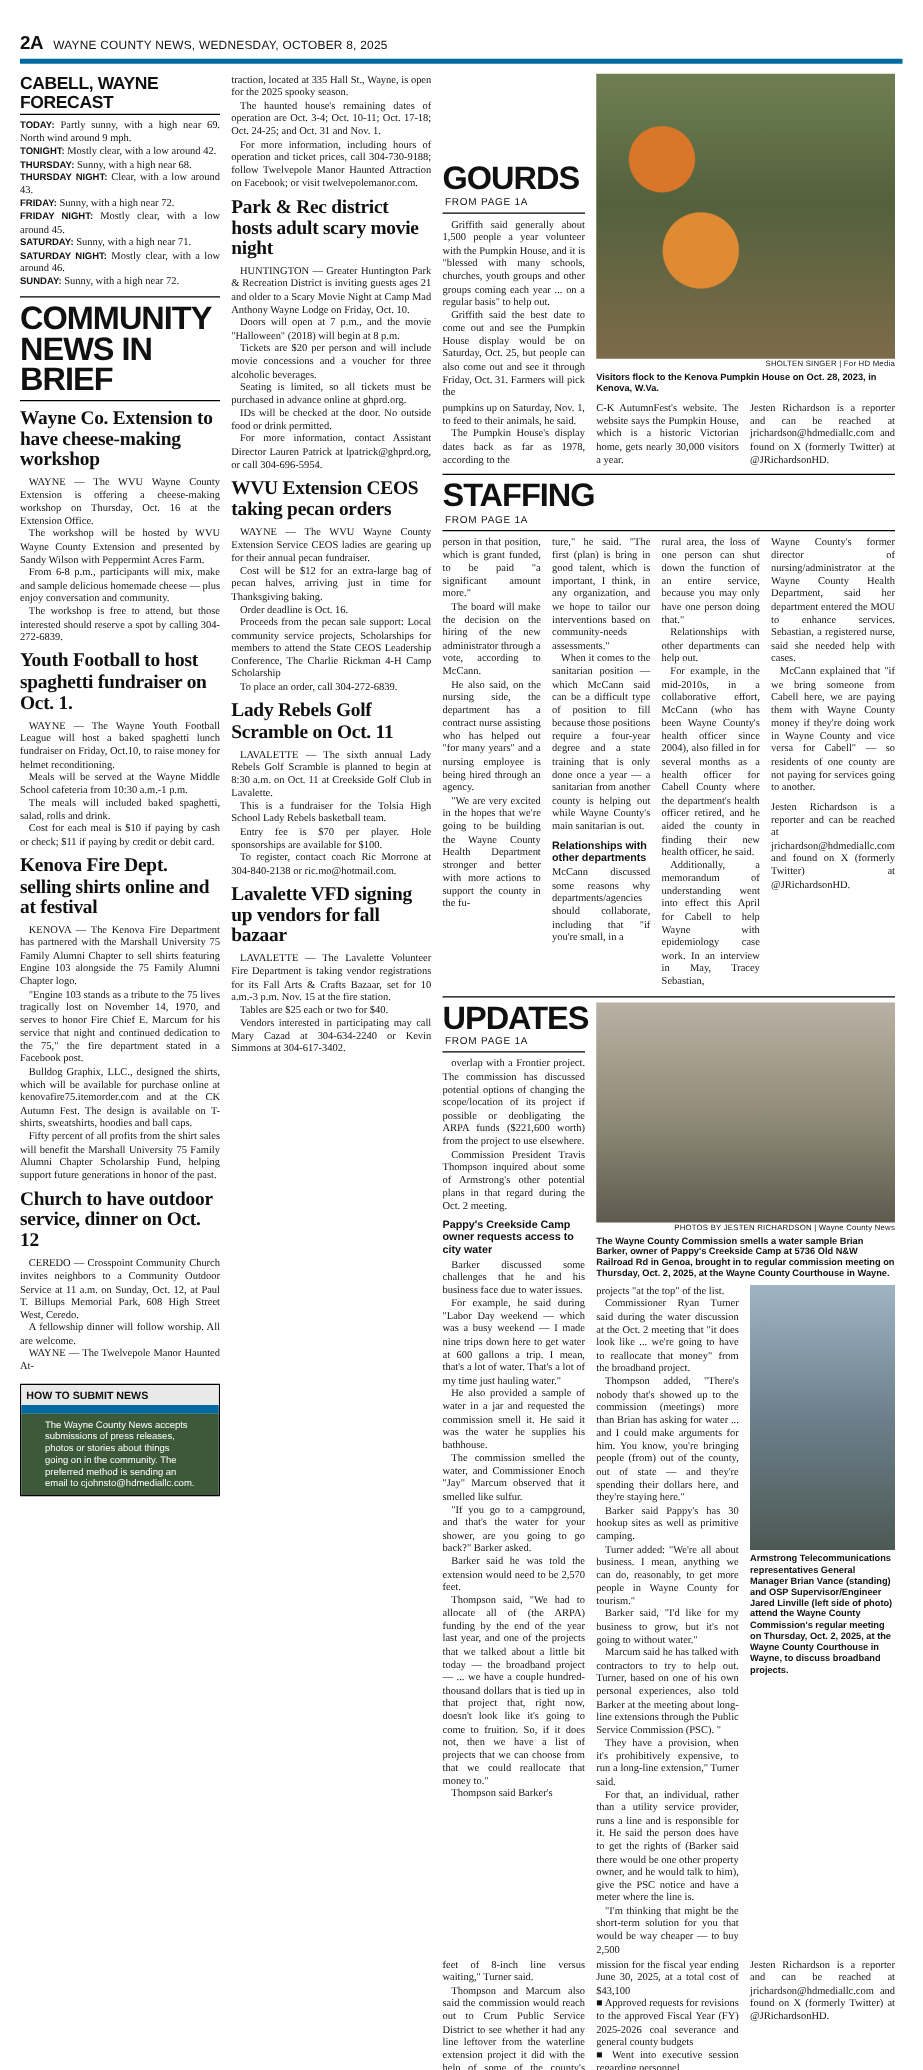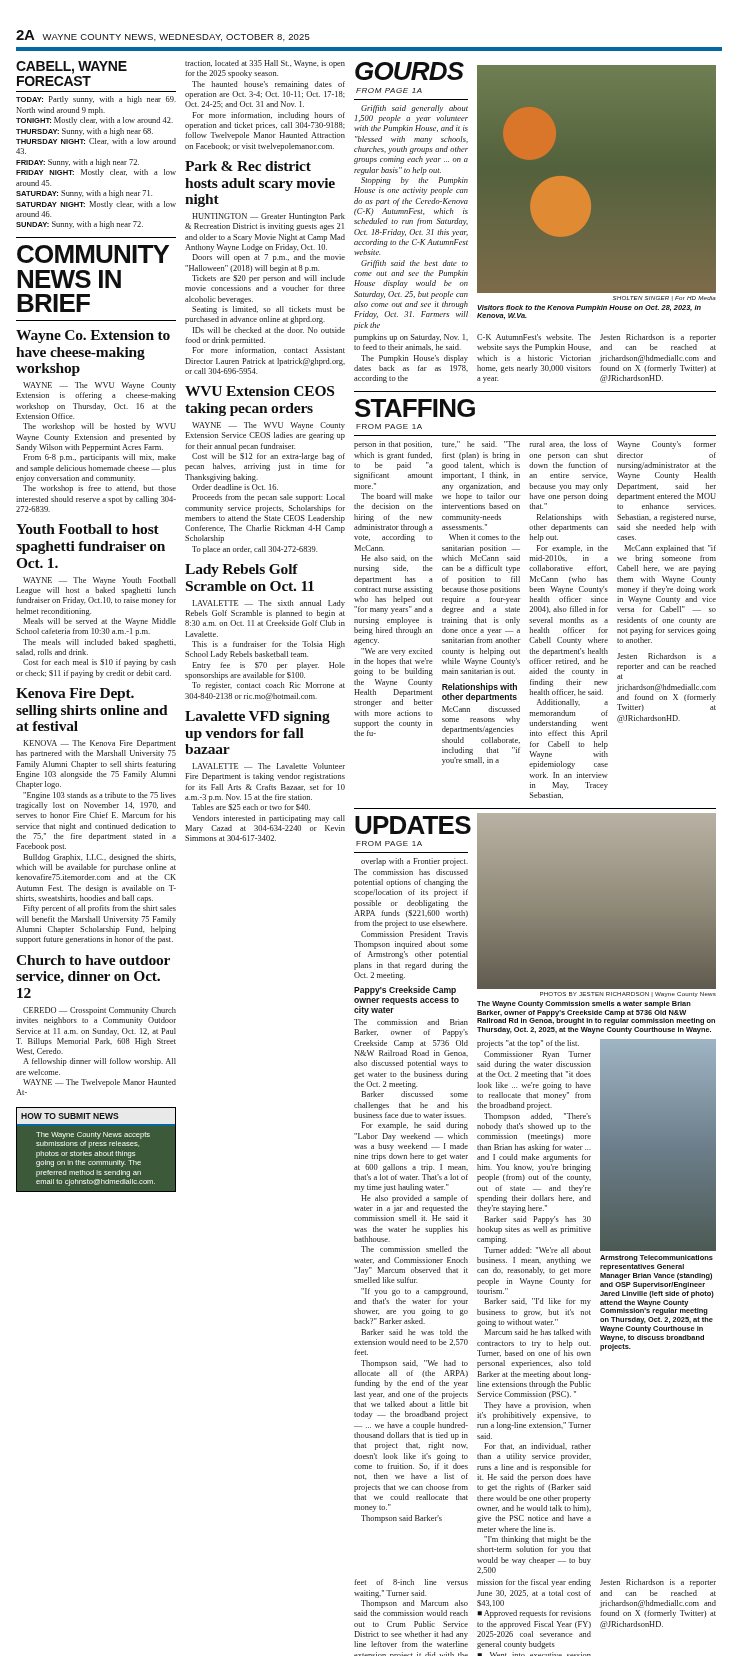--- a/index.html
+++ b/index.html
@@ -112,21 +112,21 @@
   .box {
     border:1px solid #000;
     margin-top:8px;
   }
   .box .bt {
     background:#e9e9e9;
     font-family:"Liberation Sans", sans-serif;
     font-weight:700;
     font-size:8.5px;
     padding:3px 4px;
-    border-bottom:2px solid #0369a1;
+    border-bottom:7px solid #0369a1;
   }
   .box .bb {
     background:#3c5a3a;
     color:#fff;
     font-family:"Liberation Sans", sans-serif;
     font-size:7.6px;
     line-height:1.25;
     padding:4px 19px;
   }
   .hr { border-top:1px solid #000; margin:6px 0 4px 0; }
@@ -242,27 +242,26 @@
 
       <h2 class="head">Lavalette VFD signing up vendors for fall bazaar</h2>
       <p class="b">LAVALETTE — The Lavalette Volunteer Fire Department is taking vendor registrations for its Fall Arts &amp; Crafts Bazaar, set for 10 a.m.-3 p.m. Nov. 15 at the fire station.</p>
       <p class="b">Tables are $25 each or two for $40.</p>
       <p class="b">Vendors interested in participating may call Mary Cazad at 304-634-2240 or Kevin Simmons at 304-617-3402.</p>
 
     </div>
 
     <div class="col c3">
 
-      <div style="display:flex; gap:9px; align-items:center;font-style:italic;">
+      <div style="display:flex; gap:9px; align-items:flex-end;">
         <div style="width:114px;">
           <div class="bigsec">GOURDS</div>
           <div class="frompage">FROM PAGE 1A</div>
           <div class="rule-t" style="margin-bottom:4px;"></div>
           <p class="b">Griffith said generally about 1,500 people a year volunteer with the Pumpkin House, and it is "blessed with many schools, churches, youth groups and other groups coming each year ... on a regular basis" to help out.</p>
-          <p class="b">Stopping by the Pumpkin House is one activity people can do as part of the Ceredo-Kenova (C-K) AutumnFest, which is scheduled to run from Saturday, Oct. 18-Friday, Oct. 31 this year, according to the C-K AutumnFest website.</p>
           <p class="b">Griffith said the best date to come out and see the Pumpkin House display would be on Saturday, Oct. 25, but people can also come out and see it through Friday, Oct. 31. Farmers will pick the</p>
         </div>
         <div style="flex:1;">
           <div class="photo ph-pumpkin"></div>
           <div class="credit">SHOLTEN SINGER | For HD Media</div>
           <div class="cap capbold">Visitors flock to the Kenova Pumpkin House on Oct. 28, 2023, in Kenova, W.Va.</div>
         </div>
       </div>
 
       <div style="display:flex; gap:9px; margin-top:2px;">
@@ -317,21 +316,20 @@
 
       <div>
         <div style="display:flex; gap:9px; align-items:flex-start;">
           <div style="width:114px;">
             <div class="bigsec">UPDATES</div>
             <div class="frompage">FROM PAGE 1A</div>
             <div class="rule-t" style="margin-bottom:4px;"></div>
             <p class="b">overlap with a Frontier project. The commission has discussed potential options of changing the scope/location of its project if possible or deobligating the ARPA funds ($221,600 worth) from the project to use elsewhere.</p>
             <p class="b">Commission President Travis Thompson inquired about some of Armstrong's other potential plans in that regard during the Oct. 2 meeting.</p>
             <div class="subhead">Pappy's Creekside Camp owner requests access to city water</div>
-            <p class="b noind">The commission and Brian Barker, owner of Pappy's Creekside Camp at 5736 Old N&amp;W Railroad Road in Genoa, also discussed potential ways to get water to the business during the Oct. 2 meeting.</p>
             <p class="b">Barker discussed some challenges that he and his business face due to water issues.</p>
             <p class="b">For example, he said during "Labor Day weekend — which was a busy weekend — I made nine trips down here to get water at 600 gallons a trip. I mean, that's a lot of water. That's a lot of my time just hauling water."</p>
             <p class="b">He also provided a sample of water in a jar and requested the commission smell it. He said it was the water he supplies his bathhouse.</p>
             <p class="b">The commission smelled the water, and Commissioner Enoch "Jay" Marcum observed that it smelled like sulfur.</p>
             <p class="b">"If you go to a campground, and that's the water for your shower, are you going to go back?" Barker asked.</p>
             <p class="b">Barker said he was told the extension would need to be 2,570 feet.</p>
             <p class="b">Thompson said, "We had to allocate all of (the ARPA) funding by the end of the year last year, and one of the projects that we talked about a little bit today — the broadband project — ... we have a couple hundred-thousand dollars that is tied up in that project that, right now, doesn't look like it's going to come to fruition. So, if it does not, then we have a list of projects that we can choose from that we could reallocate that money to."</p>
             <p class="b">Thompson said Barker's</p>
           </div>
 

